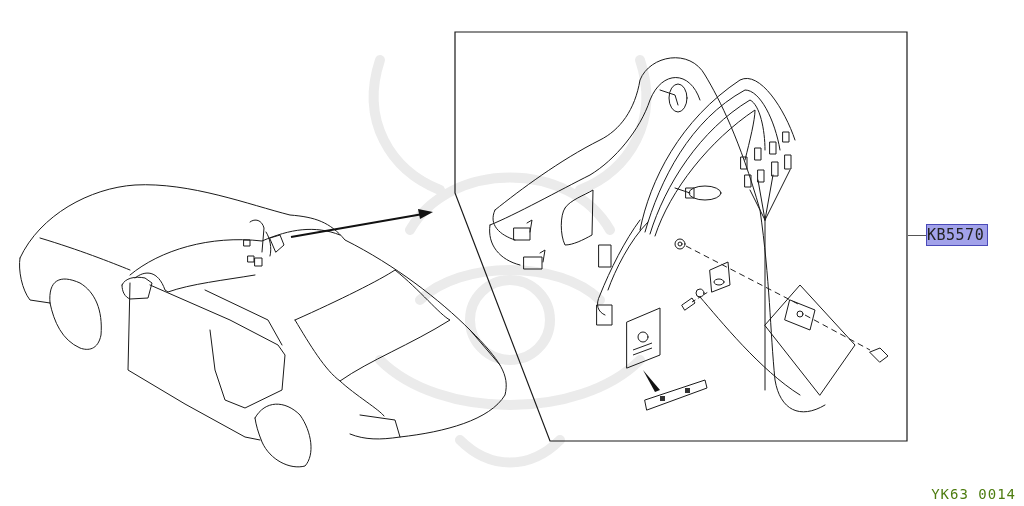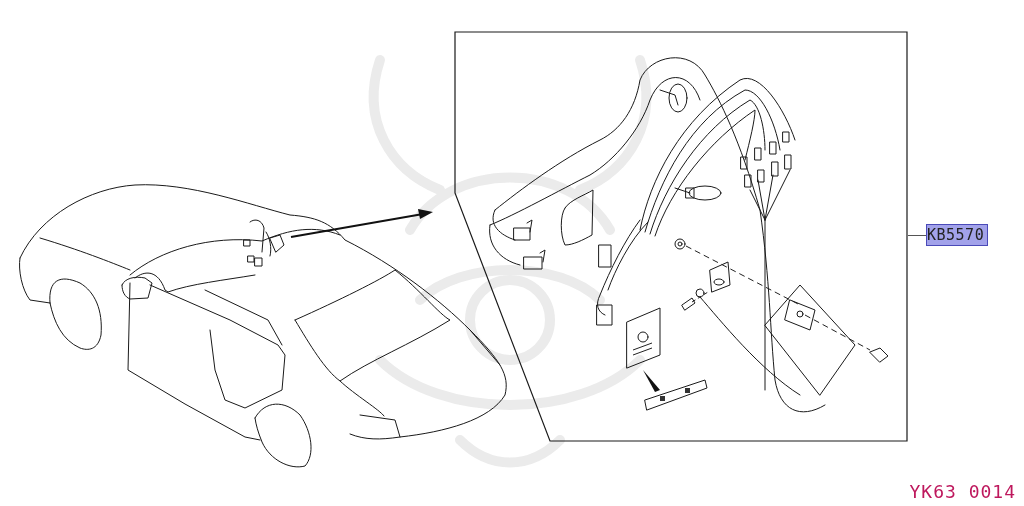--- a/index.html
+++ b/index.html
@@ -8,21 +8,21 @@
   .stage { position:absolute; left:0; top:0; width:1024px; height:506px; }
   svg { position:absolute; left:0; top:0; }
   .ln { fill:none; stroke:#1a1a1a; stroke-width:1; stroke-linejoin:round; stroke-linecap:round; }
   .ln2 { fill:none; stroke:#1a1a1a; stroke-width:1.2; }
   .wm { fill:none; stroke:#e9e9e9; stroke-width:10; stroke-linecap:round; }
   .callout { position:absolute; left:908px; top:226px; height:18px; display:flex; align-items:center; }
   .leader { width:18px; height:1px; background:#555; }
   .part-label { position:relative; font-size:15px; color:#222; letter-spacing:0.5px; line-height:22px; padding-left:1px; }
   .hl { position:absolute; left:0; top:0; width:62px; height:22px; background:rgba(100,100,220,0.6); border:1px solid #4a4ab8; box-sizing:border-box; }
   .part-label span.txt { position:relative; }
-  .footer-code { position:absolute; right:8px; bottom:4px; font-size:18px; color:#be185d; letter-spacing:1px; }
+  .footer-code { position:absolute; right:8px; bottom:4px; font-size:14px; color:#4d7c0f; letter-spacing:1px; }
 </style>
 </head>
 <body>
 
 <div class="stage">
   <svg width="1024" height="506" viewBox="0 0 1024 506">
 
     <g opacity="0.9">
       <path class="wm" d="M380 60 C360 120 390 170 440 190"></path>
       <path class="wm" d="M640 60 C660 120 630 170 580 190"></path>

